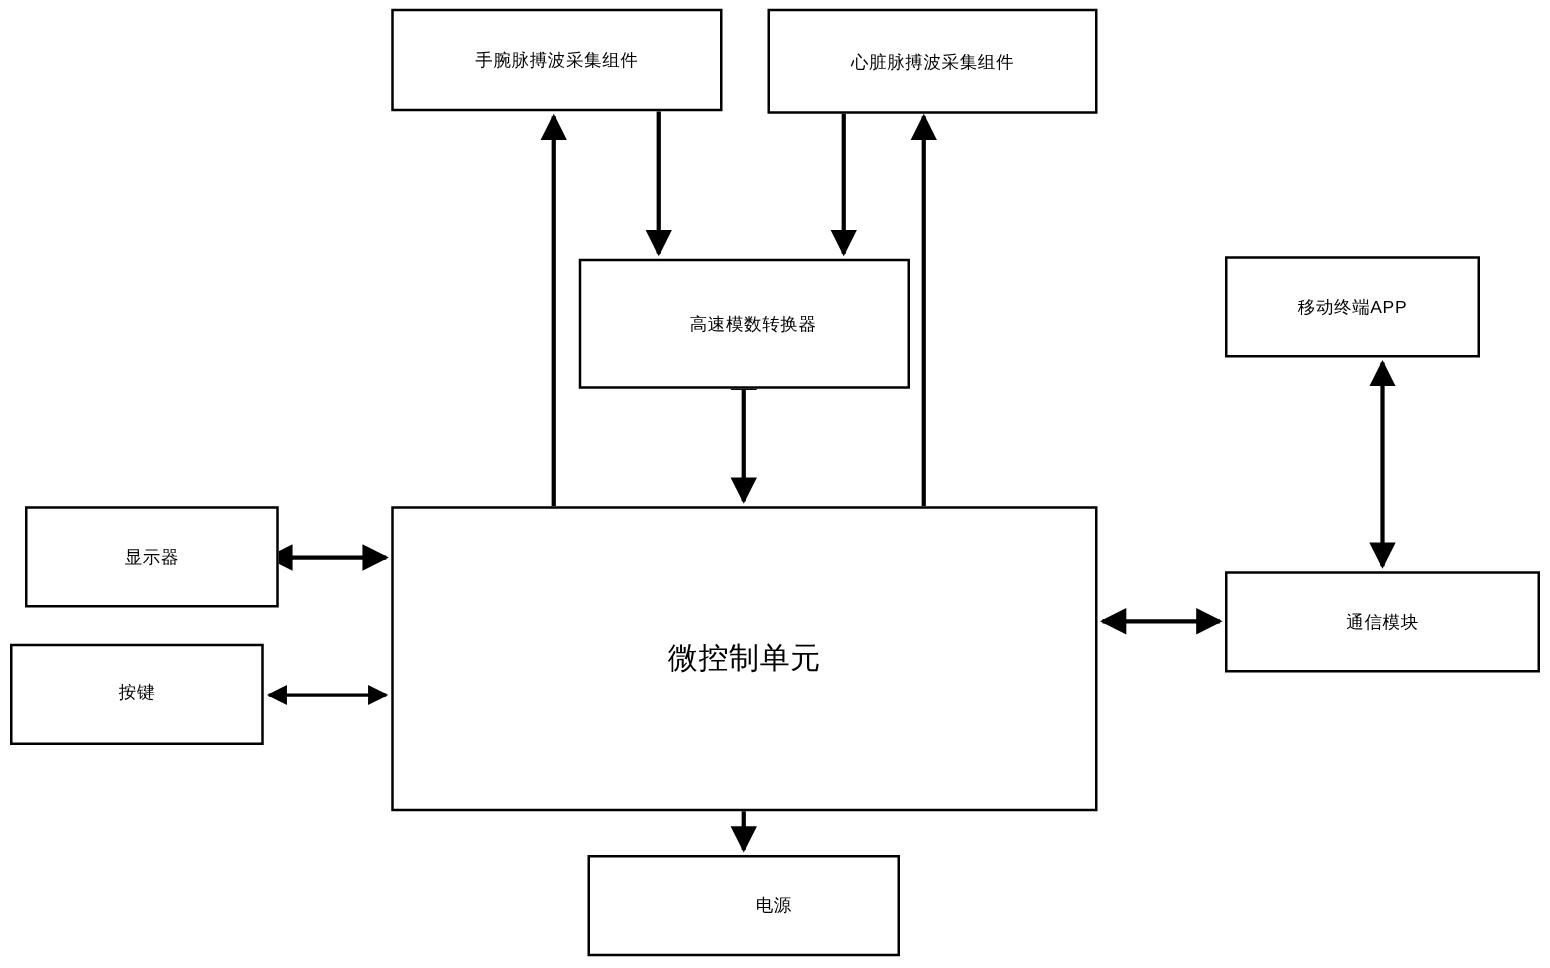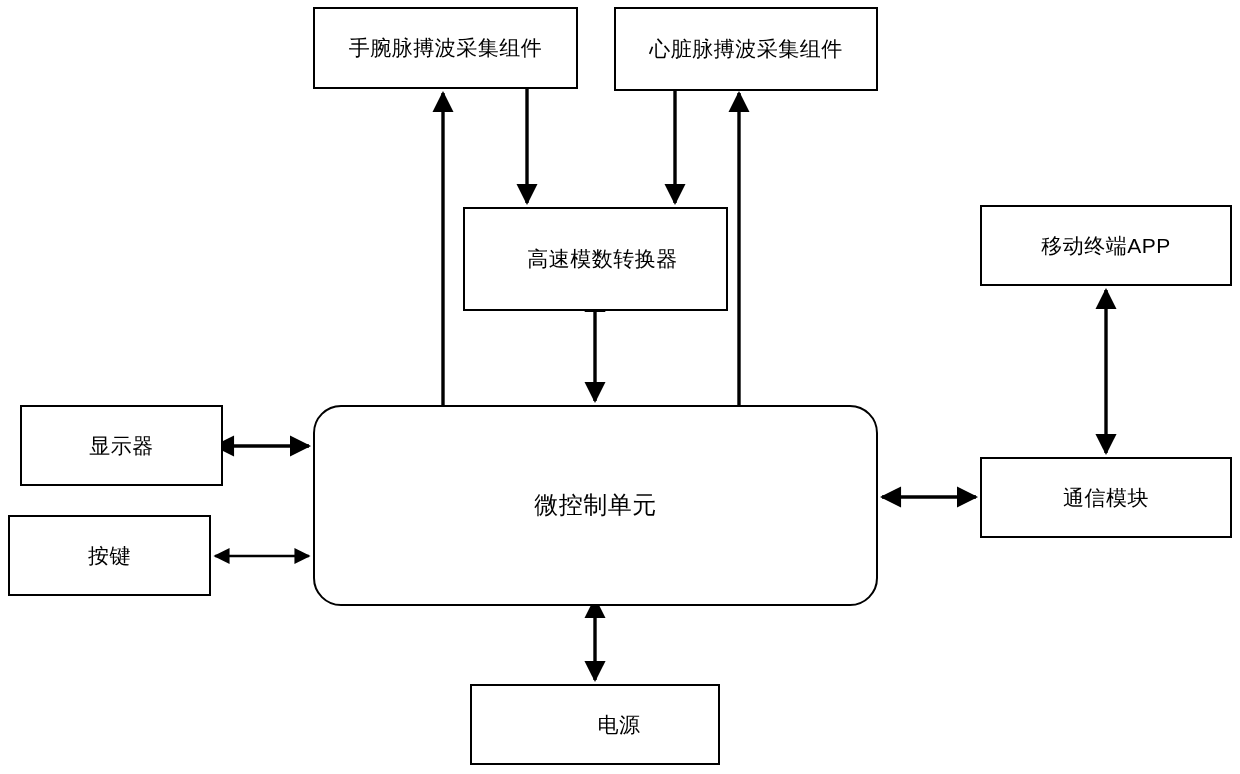--- a/index.html
+++ b/index.html
@@ -30,36 +30,36 @@
     position: absolute;
     box-sizing: border-box;
     border: 2px solid #000000;
     background: #ffffff;
     display: flex;
     align-items: center;
     justify-content: center;
     text-align: center;
   }
   .node-label {
-    font-size: 21px;
+    font-size: 14px;
     line-height: 1.2;
     color: #000000;
     letter-spacing: 0.5px;
     white-space: nowrap;
     font-weight: 500;
   }
   
   #node-wrist      { left: 313px; top: 7px;   width: 265px; height: 82px; }
   #node-heart      { left: 614px; top: 7px;   width: 264px; height: 84px; }
-  #node-app        { left: 980px; top: 205px; width: 252px; height: 81px; }
+  #node-app        { left: 980px; top: 205px; width: 204px; height: 81px; }
   #node-adc        { left: 463px; top: 207px; width: 265px; height: 104px; padding-left: 14px; }
   #node-display    { left: 20px;   top: 405px; width: 203px; height: 81px; }
-  #node-mcu        { left: 313px; top: 405px; width: 565px; height: 201px; border-radius: 28px; }
+  #node-mcu        { left: 313px; top: 405px; width: 565px; height: 244px; }
   #node-comm       { left: 980px; top: 457px; width: 252px; height: 81px; }
-  #node-keys       { left: 8px;   top: 515px; width: 203px; height: 81px; }
+  #node-keys       { left: 8px;   top: 515px; width: 203px; height: 81px; font-family: Liberation Serif, serif; }
   #node-power      { left: 470px; top: 684px; width: 250px; height: 81px; padding-left: 48px; }
   #node-mcu .node-label { font-size: 24px; }
 </style>
 </head>
 <body>
 
 <div id="diagram-canvas">
 
   <svg id="edge-layer" viewBox="0 0 1240 774" width="1240" height="774" xmlns="http://www.w3.org/2000/svg">
     <defs>

